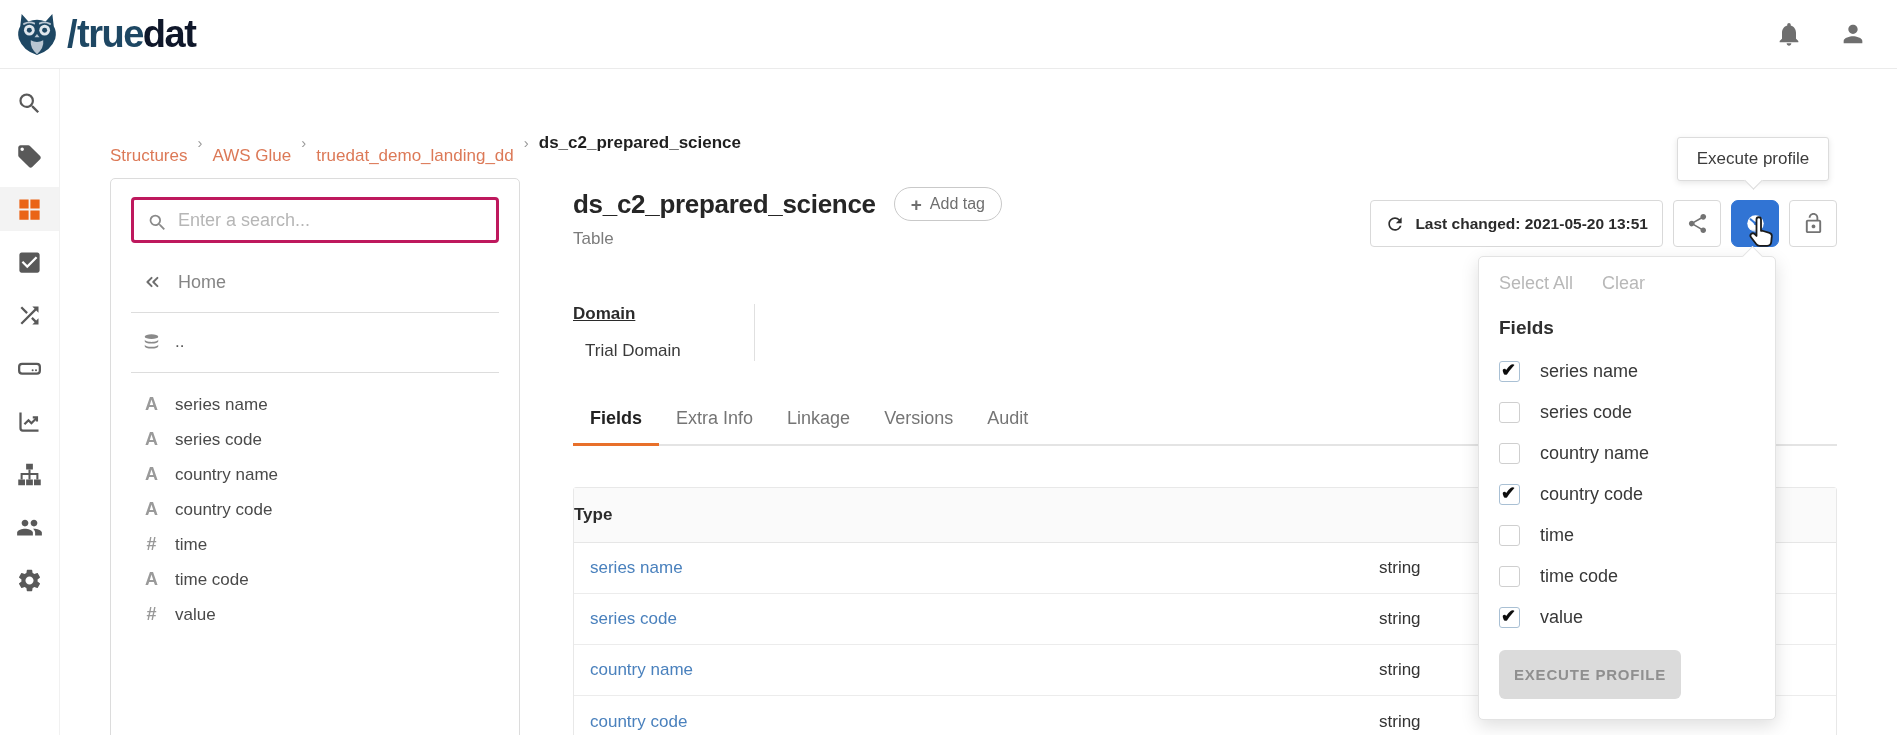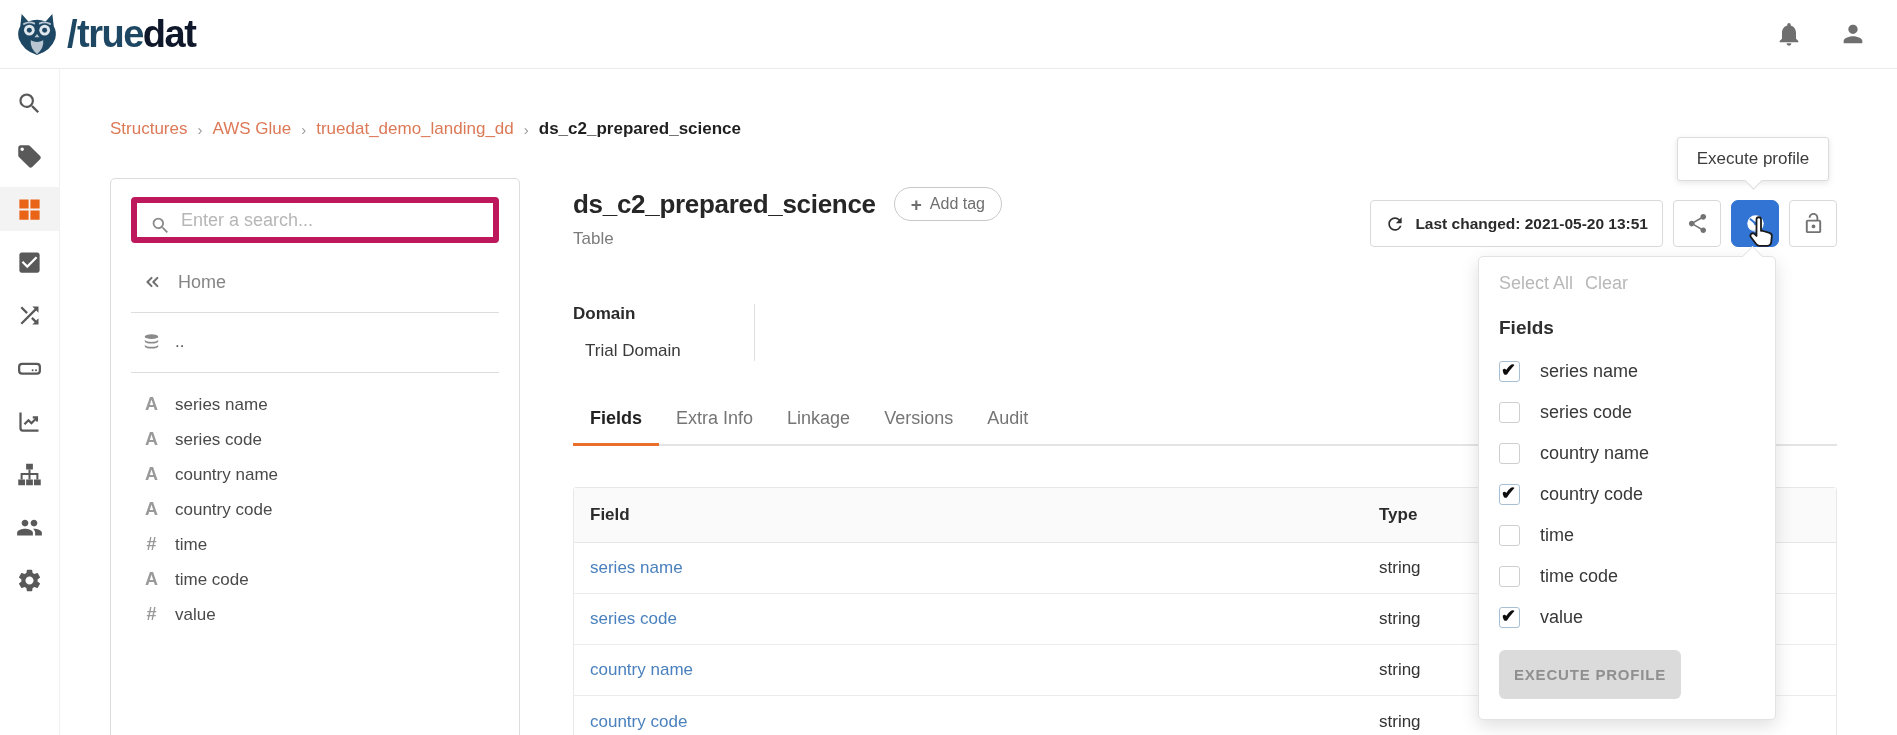--- a/index.html
+++ b/index.html
@@ -24,28 +24,28 @@
 
   
   .rail{ position:absolute; left:0; top:69px; width:60px; height:666px; background:#fff;
     border-right:1px solid #f1f1f1; display:flex; flex-direction:column; align-items:stretch; padding-top:12px;}
   .rail-item{ height:44px; margin-bottom:9px; display:flex; align-items:center; justify-content:center; cursor:pointer;}
   .rail-item svg{ width:27px; height:27px;}
   .rail-item.active{ background:#f3f3f3;}
 
   
   .breadcrumb{ position:absolute; left:110px; top:119px; font-size:17px; display:flex; align-items:center; gap:10px; z-index:5;}
-  .bc-link{ color:var(--breadcrumb-link); cursor:pointer;}
+  .bc-link{ color:var(--breadcrumb-link); cursor:pointer;margin-top:27px;}
   .bc-sep{ color:#9a9a9a; font-size:15px;}
   .bc-current{ color:#1f1f1f; font-weight:700;}
 
   
   .explorer{ position:absolute; left:110px; top:178px; width:410px; height:572px;
     border:1px solid #dcdcdc; border-radius:5px; background:#fff; padding:18px 0 0 0;}
-  .search-box{ position:relative; margin:0 20px; height:46px; border:6px solid #be185d; border-radius:4px;
+  .search-box{ position:relative; margin:0 20px; height:46px; border:3px solid #be185d; border-radius:4px;
     display:flex; align-items:center; padding-left:44px;}
   .search-box svg{ position:absolute; left:13px; top:12px; width:21px; height:21px; color:#8a8a8a;}
   .search-box input{ border:none; outline:none; font-size:18px; width:300px; color:#444;
     font-family:"Liberation Sans", sans-serif;}
   .search-box input::placeholder{ color:#b6b6b6;}
   .home-row{ display:flex; align-items:center; gap:16px; padding:0 0 0 31px; margin-top:24px; height:30px;
     color:#858585; font-size:18px; cursor:pointer;}
   .home-row svg{ width:20px; height:20px; color:#6e6e6e;}
   .exp-divider{ height:1px; background:#ddd; margin:15px 20px 0 20px;}
   .parent-row{ display:flex; align-items:center; gap:14px; padding-left:31px; margin-top:14px; height:30px;
@@ -72,21 +72,21 @@
     cursor:pointer; font-family:"Liberation Sans", sans-serif;}
   .btn-last svg{ width:20px; height:20px; color:#2f2f2f;}
   .btn-sq{ width:48px; height:47px; border:1px solid #d9d9d9; border-radius:4px; background:#fff;
     display:flex; align-items:center; justify-content:center; cursor:pointer;}
   .btn-sq svg{ width:23px; height:23px; color:#737373;}
   .btn-sq.blue{ background:var(--primary-blue); border-color:var(--primary-blue); border-radius:7px;}
 
   .details{ position:absolute; left:0; top:119px; display:flex;}
   .det-col1{ width:182px; border-right:1px solid #e0e0e0; padding-right:20px;}
   .det-col2{ padding-left:15px;}
-  .det-label{ font-size:17px; font-weight:700; color:#2b2b2b;}
+  .det-label{ font-size:17px; font-weight:700; color:#2b2b2b;text-decoration:underline;}
   .det-value{ font-size:17px; color:#3a3a3a; margin:17px 0 0 12px; white-space:nowrap;}
 
   .tabs{ position:absolute; left:0; top:223px; width:1264px; display:flex; border-bottom:2px solid #e4e4e4;}
   .tab{ padding:0 17px 15px 17px; font-size:18px; color:#757575; cursor:pointer; position:relative;}
   .tab.active{ color:#222; font-weight:700;}
   .tab.active::after{ content:""; position:absolute; left:0; right:0; bottom:-2px; height:3px;
     background:#e8702a; }
 
   .ftable{ position:absolute; left:0; top:302px; width:1264px; border:1px solid #e8e8e8; border-radius:3px;
     background:#fff;}
@@ -105,21 +105,21 @@
     display:flex; align-items:center; justify-content:center; font-size:17px; color:#3c3c3c; z-index:40;}
   .tooltip::after{ content:""; position:absolute; bottom:-7px; left:69px; width:12px; height:12px;
     background:#fff; border-right:1px solid #dcdcdc; border-bottom:1px solid #dcdcdc; transform:rotate(45deg);}
 
   
   .dropdown{ position:absolute; left:1478px; top:256px; width:298px; background:#fff;
     border:1px solid #e3e3e3; border-radius:5px; box-shadow:0 6px 18px rgba(0,0,0,.13);
     padding:16px 20px 20px 20px; z-index:30;}
   .dropdown::before{ content:""; position:absolute; top:-8px; left:266px; width:14px; height:14px;
     background:#fff; border-left:1px solid #e3e3e3; border-top:1px solid #e3e3e3; transform:rotate(45deg);}
-  .dd-top{ display:flex; gap:12px; font-size:18px; color:#b8b8b8;}
+  .dd-top{ display:flex; gap:29px; font-size:18px; color:#b8b8b8;}
   .dd-top span{ cursor:pointer;}
   .dd-title{ margin-top:23px; font-size:19px; font-weight:600; color:#2f2f2f;}
   .dd-options{ margin-top:12px;}
   .dd-option{ display:flex; align-items:center; gap:20px; height:41px; cursor:pointer;}
   .dd-check{ width:21px; height:21px; border:1.5px solid #cfcfcf; border-radius:3px; background:#fff;
     position:relative; flex:none;}
   .dd-check.checked{ border-color:#a9c0d4;}
   .dd-check.checked::after{ content:"\2714"; position:absolute; left:1px; top:-3px; font-size:18px;
     font-weight:900; color:#0d0d0d;}
   .dd-label{ font-size:18px; color:#383838;}
@@ -340,21 +340,20 @@
   <div class="tabs">
     <div class="tab active">Fields</div>
     <div class="tab">Extra Info</div>
     <div class="tab">Linkage</div>
     <div class="tab">Versions</div>
     <div class="tab">Audit</div>
   </div>
 
   <div class="ftable">
     <div class="t-head">
-      <div class="col-field">Field</div>
       <div class="col-type">Type</div>
     </div>
     <div class="t-row">
       <div class="col-field">series name</div>
       <div class="col-type">string</div>
     </div>
     <div class="t-row">
       <div class="col-field">series code</div>
       <div class="col-type">string</div>
     </div>

